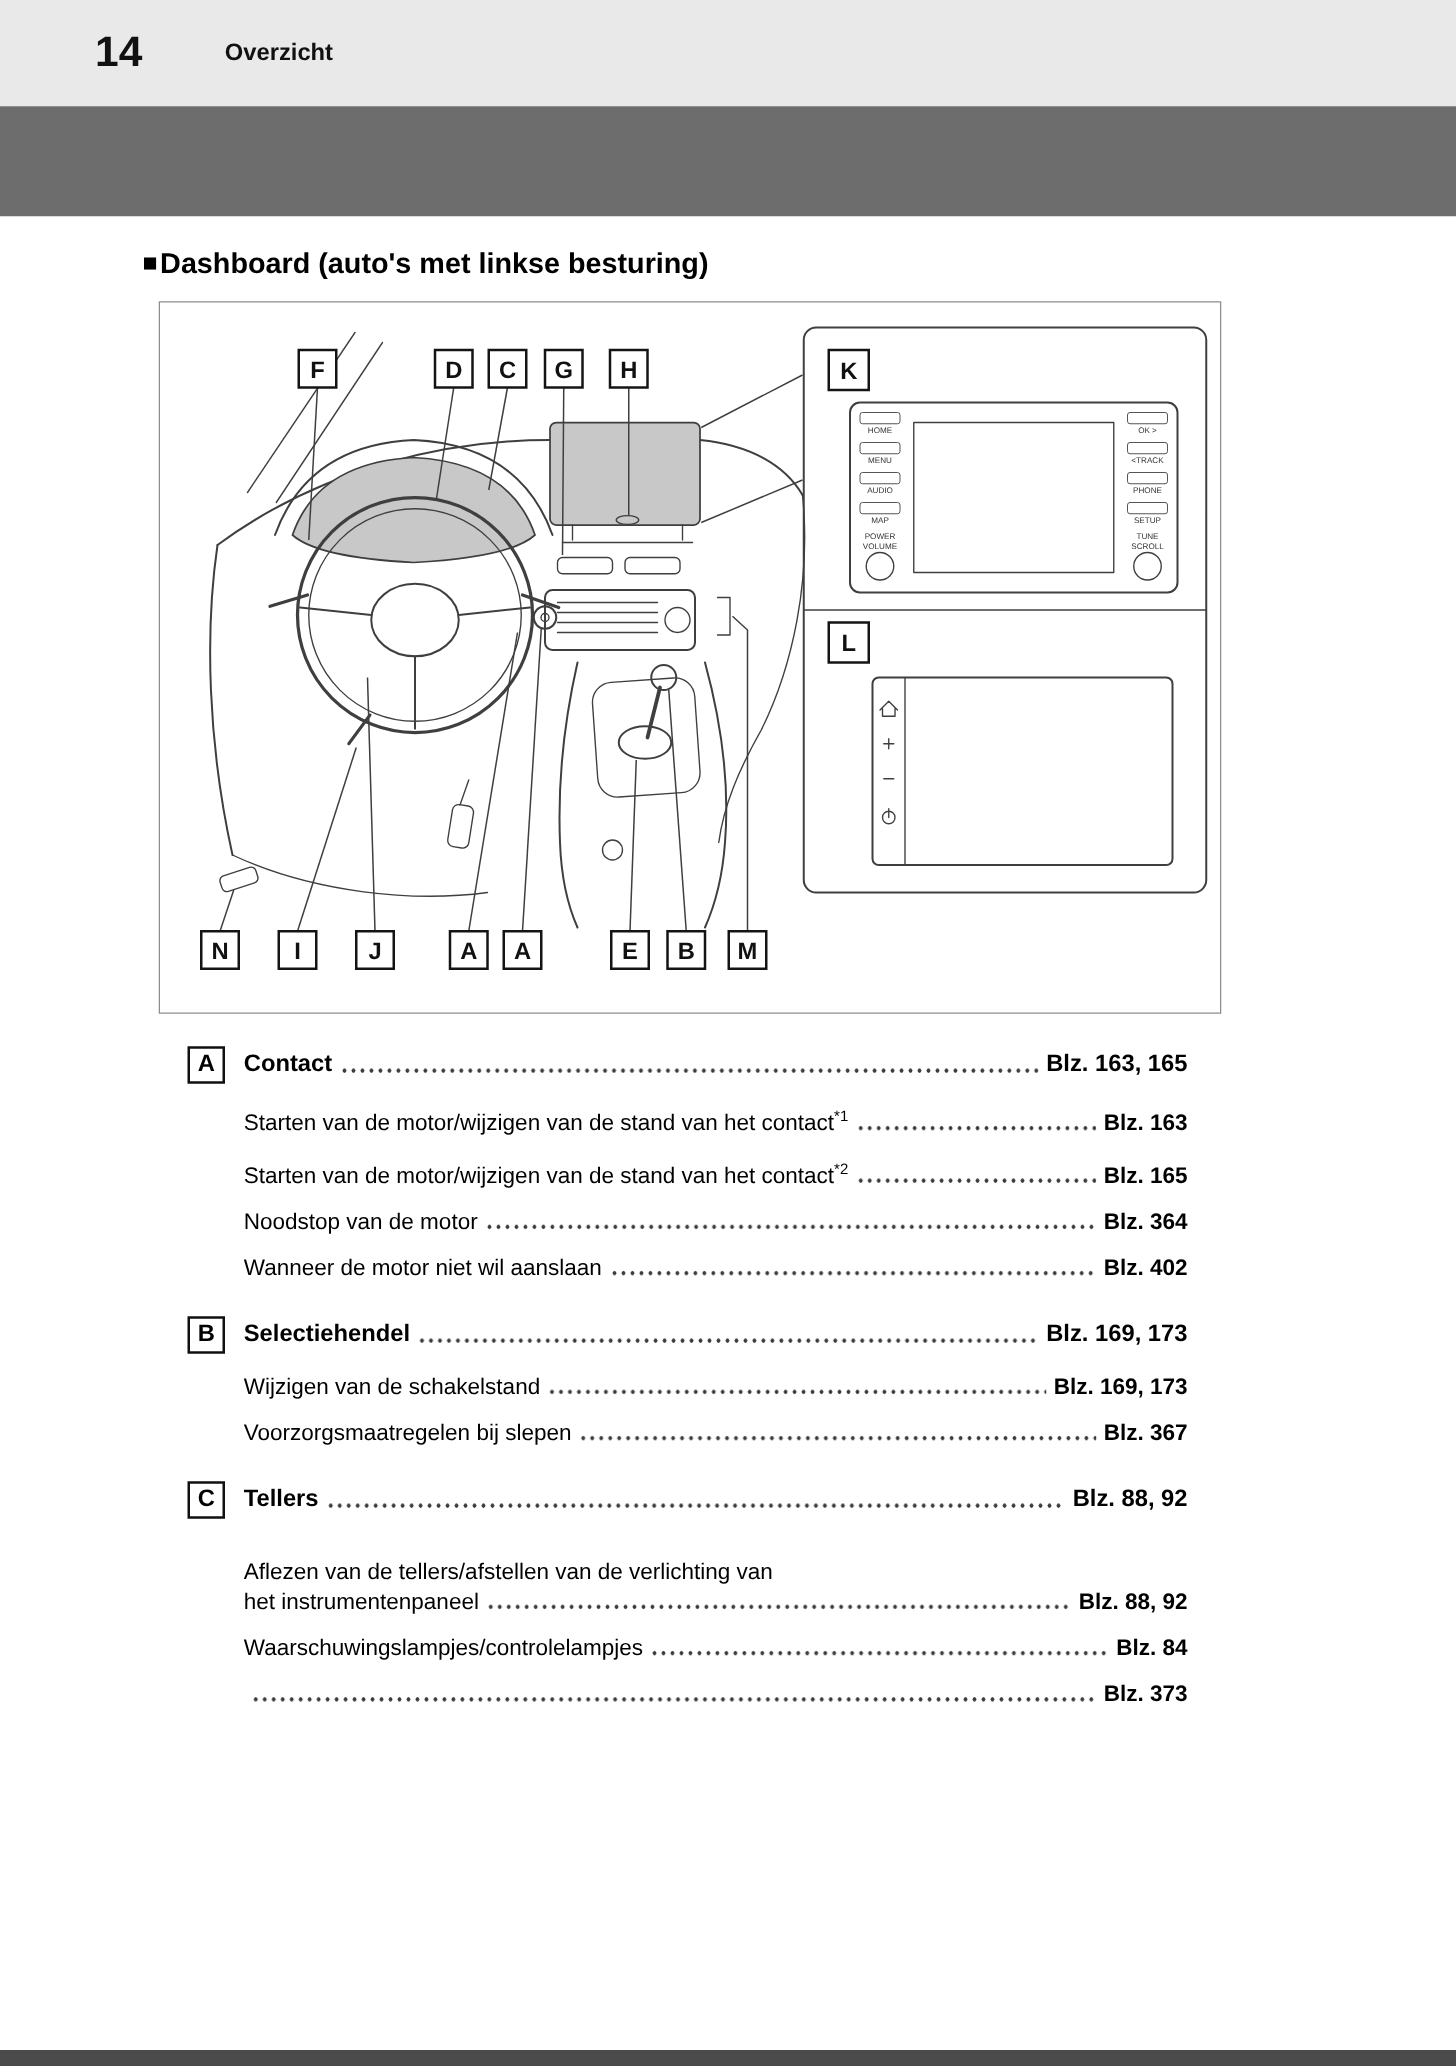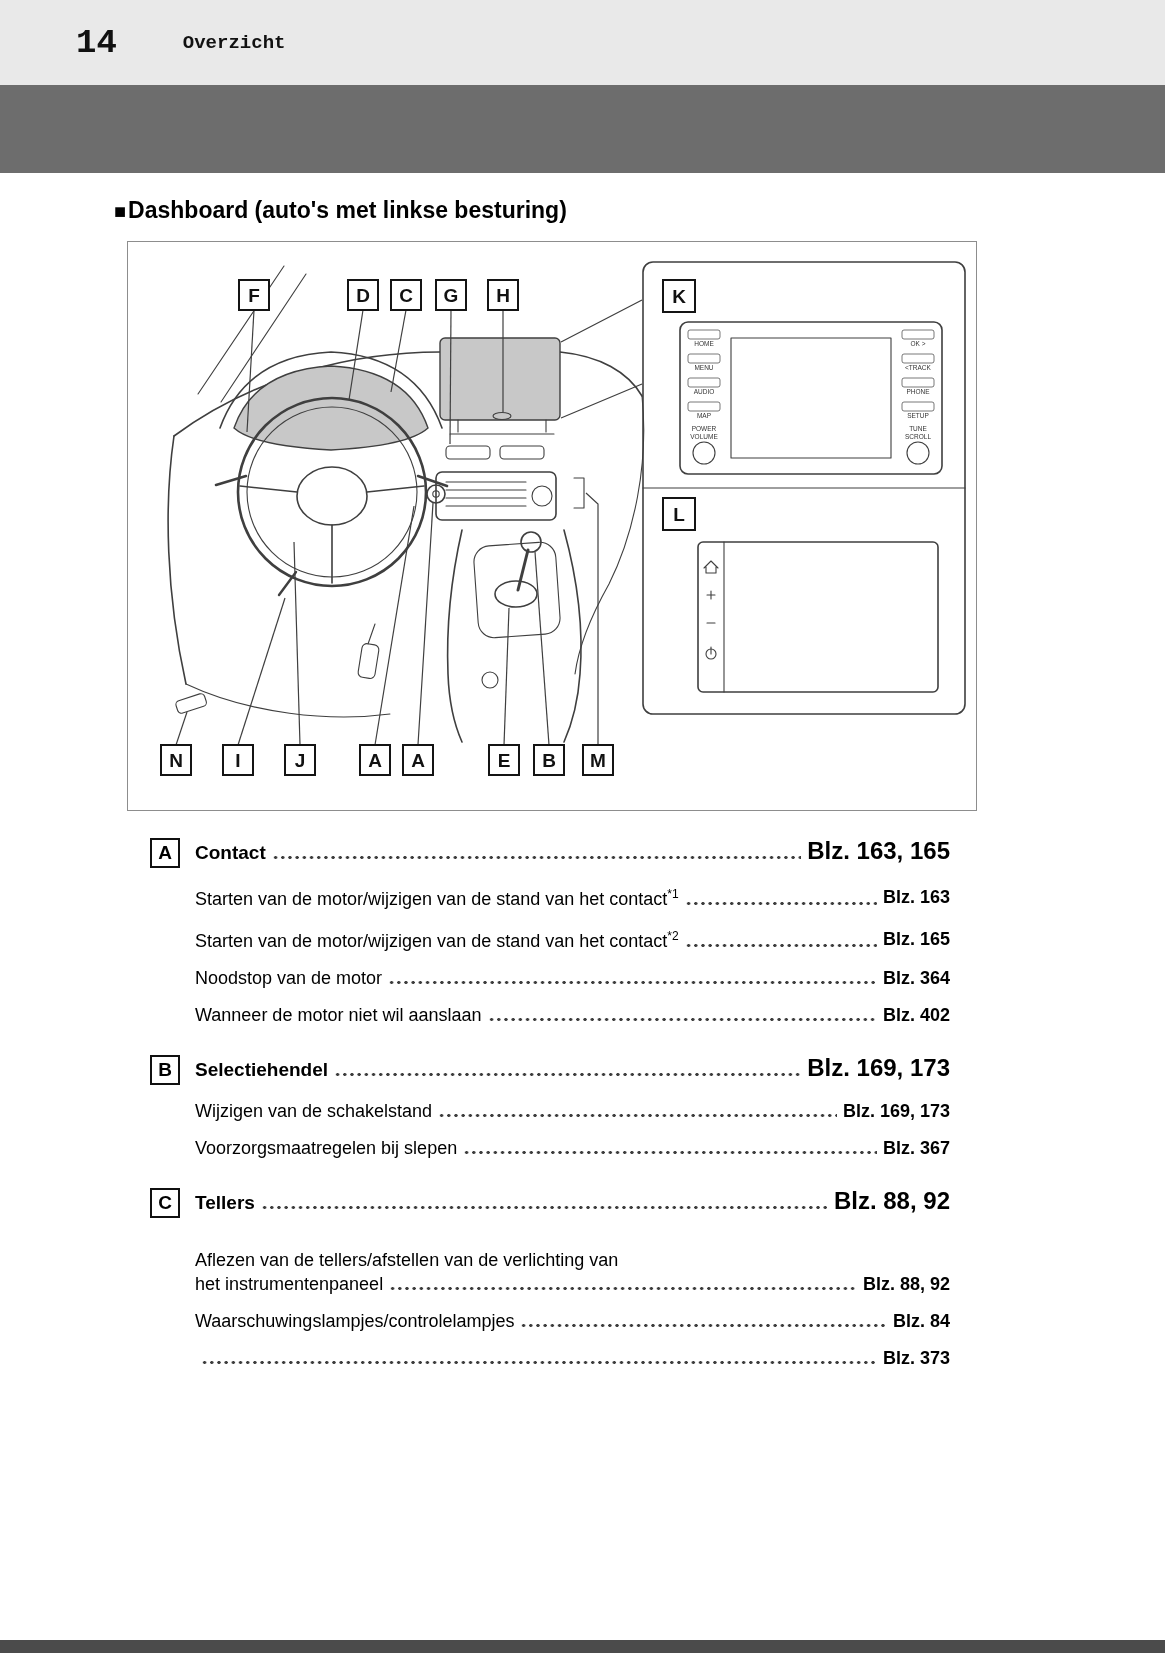--- a/index.html
+++ b/index.html
@@ -1,21 +1,21 @@
 <!DOCTYPE html>
 <html><head>
 <meta charset="utf-8">
 <style>
   * { margin:0; padding:0; box-sizing:border-box; }
   html,body { background:#ffffff; }
   body { font-family:"Liberation Sans", sans-serif; color:#000; }
 
   .page { position:relative; width:1165px; height:1653px; background:#fff; overflow:hidden; }
 
-  .top-strip { height:85px; background:#e9e9e9; display:flex; align-items:center; padding-left:76px;font-family:Liberation Mono, monospace; }
+  .top-strip { height:85px; background:#e9e9e9; display:flex; align-items:center; padding-left:76px; }
   .pagenum { font-size:34px; font-weight:bold; color:#111; }
   .chapter { font-size:19px; font-weight:bold; margin-left:66px; color:#111; }
 
   .gray-band { height:88px; background:#6d6d6d; }
 
   .sec-title { margin:24px 0 0 114px; font-size:23px; font-weight:bold; display:flex; align-items:center; }
   .bullet { font-size:20px; line-height:1; margin-right:2px; }
 
   .diagram { margin:17px 0 0 127px; width:850px; height:570px; border:1px solid #8d8d8d; background:#fff; }
   .diagram svg { display:block; }
@@ -30,23 +30,23 @@
   .tinytext { font-family:"Liberation Sans",sans-serif; font-size:6.5px; fill:#333; text-anchor:middle; }
   .btn { fill:#fff; stroke:#555; stroke-width:0.8; }
 
   
   .toc { margin:26px 0 0 150px; width:800px; }
   .tsection { margin-top:28px; }
   .tsection.first { margin-top:0; }
   .trow { display:flex; align-items:baseline; }
   .letterbox { display:inline-flex; width:30px; height:30px; border:2px solid #101010; align-items:center; justify-content:center; font-size:19px; font-weight:bold; flex:0 0 auto; background:#fff; }
   .stitle { font-size:19px; font-weight:bold; margin-left:15px; white-space:nowrap; }
-  .spages { font-size:24px; font-weight:bold; white-space:nowrap; }
+  .spages { font-size:19px; font-weight:bold; white-space:nowrap; }
   .items { margin-left:45px; }
-  .item { margin-top:15px; font-size:18px; line-height:22px;align-items:center; }
+  .item { margin-top:15px; font-size:18px; line-height:22px; }
   .itext { white-space:nowrap; }
   .ipages { white-space:nowrap; font-size:18px;font-weight:bold; }
   .sup { font-size:12px; }
   .iline1 { font-size:18px; line-height:22px; margin-top:31px; }
   .item2 .item { margin-top:2px; }
   .leader { flex:1 1 20px; align-self:flex-end; height:5px; margin:0 6px 4px 6px;
             background-image:radial-gradient(circle, #3c3c3c 1.4px, transparent 1.8px);
             background-size:7.2px 5px; background-repeat:repeat-x; background-position:0 0; }
   .trow.header .leader { margin-bottom:8px; }
 

